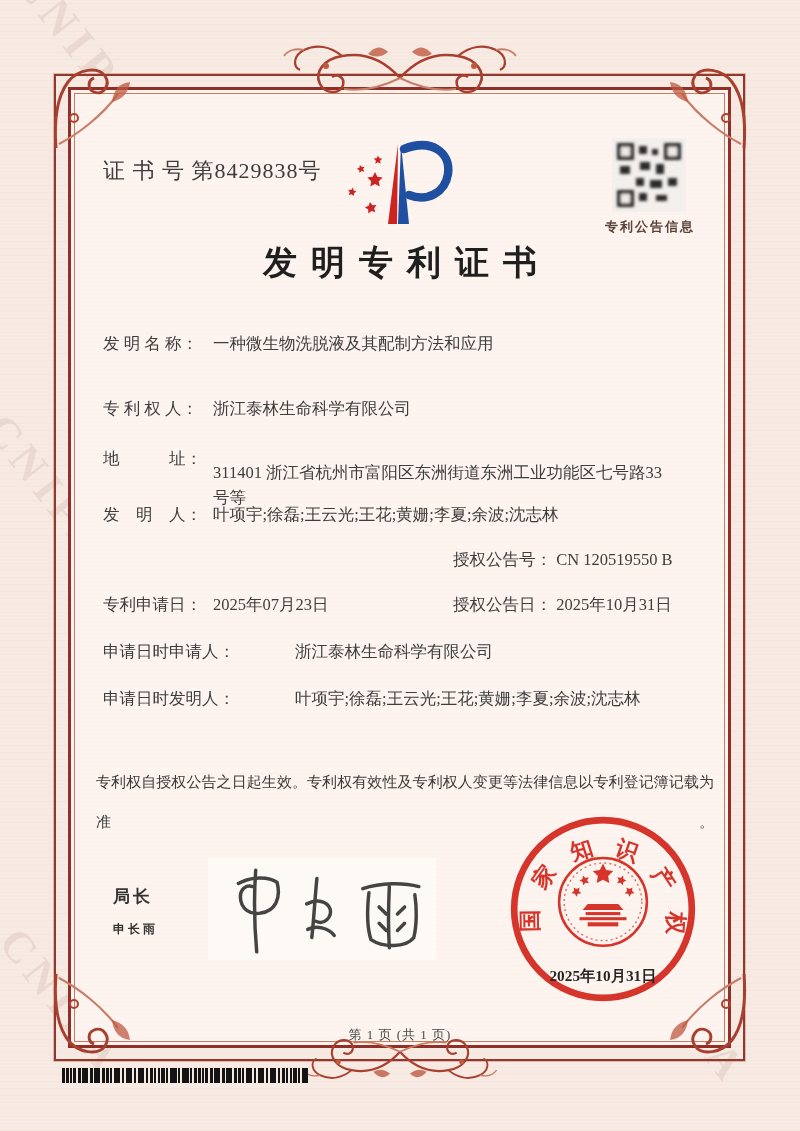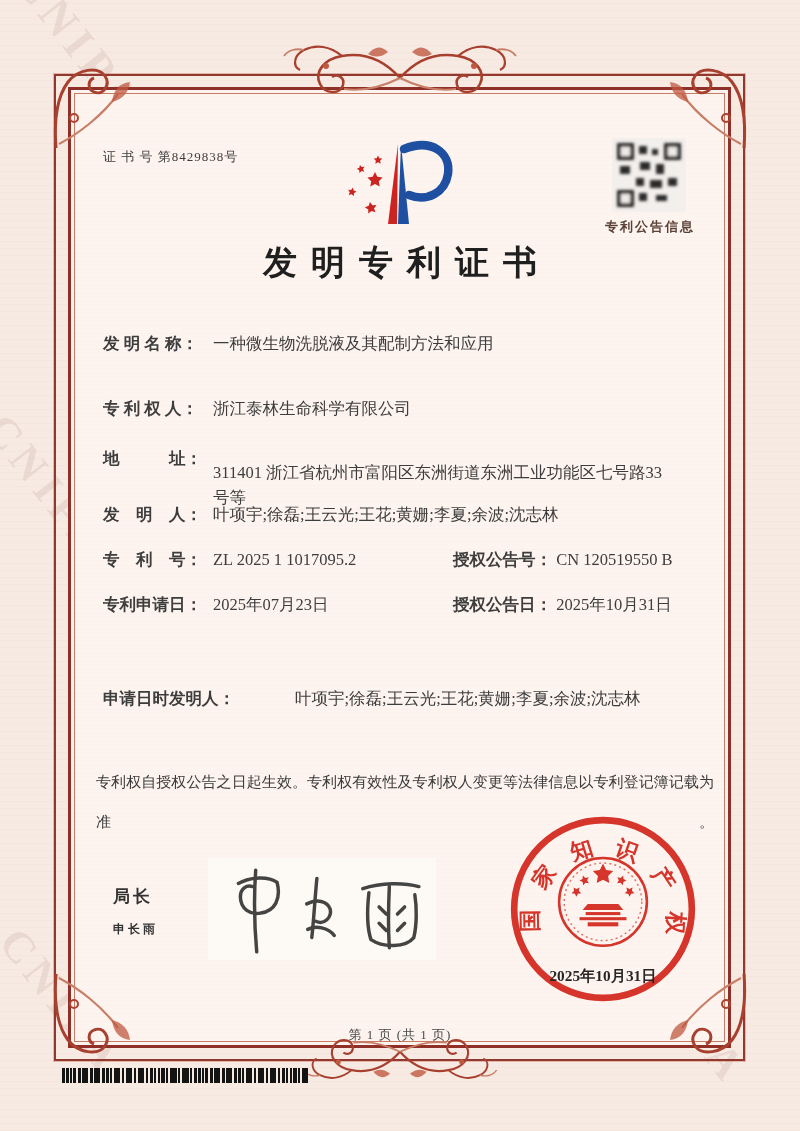--- a/index.html
+++ b/index.html
@@ -35,31 +35,31 @@
   }
   .orn-top{ position:absolute; left:280px; top:42px; width:240px; height:62px; }
   .orn-bottom{ position:absolute; left:300px; top:1030px; width:200px; height:52px; transform:scaleY(-1); }
   .corner{ position:absolute; width:92px; height:92px; }
   .c-tl{ left:46px; top:64px;  transform:scaleY(-1); }
   .c-bl{ left:46px; top:966px; }
   .c-tr{ left:662px; top:64px;  transform:scale(-1,-1); }
   .c-br{ left:662px; top:966px; transform:scaleX(-1); }
 
   
-  .cert-no{ position:absolute; left:103px; top:148px; font-size:13px; color:#3c3c3c; letter-spacing:1px;text-align:right; }
+  .cert-no{ position:absolute; left:103px; top:156px; font-size:22px; color:#3c3c3c; letter-spacing:1px;text-align:right; }
   .logo{ position:absolute; left:328px; top:136px; width:150px; height:106px; }
   .qr{ position:absolute; left:612px; top:138px; width:74px; height:74px; }
   .qr-caption{ position:absolute; left:594px; top:218px; width:112px; text-align:center;
     font-size:13px; font-weight:bold; color:#5a4238; letter-spacing:2px; }
   .title{ position:absolute; left:0; top:240px; width:100%; text-align:center;
     font-size:34px; font-weight:bold; color:#1f1f1f; letter-spacing:14px; text-indent:14px; }
 
   
   .row{ position:absolute; left:103px; font-size:16.5px; color:#3d3d3d; line-height:25px; }
-  .row .lbl{ display:inline-block; vertical-align:top;font-weight:bold; }
+  .row .lbl{ display:inline-block; vertical-align:top; }
   .lbl-w{ width:110px; }
   .lbl-wide{ width:192px; }
   .val{ display:inline-block; vertical-align:top; }
   .val-wrap{ width:462px;margin-top:14px; }
   .row-right{ left:453px; }
 
   
   .grant-text{ position:absolute; left:96px; top:762px; width:618px;
     font-size:15px; color:#3a3a3a; line-height:40px; }
   .grant-text .l1{ text-indent:2em; text-align:justify; text-align-last:justify; }
@@ -195,31 +195,31 @@
   </div>
   <div class="row" style="top:396px">
     <span class="lbl lbl-w">专 利 权 人：</span><span class="val">浙江泰林生命科学有限公司</span>
   </div>
   <div class="row" style="top:446px">
     <span class="lbl lbl-w">地　　　址：</span><span class="val val-wrap">311401 浙江省杭州市富阳区东洲街道东洲工业功能区七号路33号等</span>
   </div>
   <div class="row" style="top:502px">
     <span class="lbl lbl-w">发　明　人：</span><span class="val">叶项宇;徐磊;王云光;王花;黄姗;李夏;余波;沈志林</span>
   </div>
-  <div class="row" style="top:547px">
-    <span class="lbl lbl-w">专　利　号：</span><span class="val">ZL 2025 1 1017095.2</span>
-  </div>
   <div class="row row-right" style="top:547px">
     <span class="lbl">授权公告号：</span>&nbsp;<span class="val">CN 120519550 B</span>
   </div>
   <div class="row" style="top:592px">
     <span class="lbl lbl-w">专利申请日：</span><span class="val">2025年07月23日</span>
   </div>
   <div class="row row-right" style="top:592px">
     <span class="lbl">授权公告日：</span>&nbsp;<span class="val">2025年10月31日</span>
+  </div>
+  <div class="row" style="top:639px">
+    <span class="lbl lbl-wide">申请日时申请人：</span><span class="val">浙江泰林生命科学有限公司</span>
   </div>
   <div class="row" style="top:686px">
     <span class="lbl lbl-wide">申请日时发明人：</span><span class="val">叶项宇;徐磊;王云光;王花;黄姗;李夏;余波;沈志林</span>
   </div>
 
   <div class="grant-text">
     <div class="l2">专利权自授权公告之日起生效。专利权有效性及专利权人变更等法律信息以专利登记簿记载为准。</div>
   </div>
 
   <div class="sig-title">局长</div>

